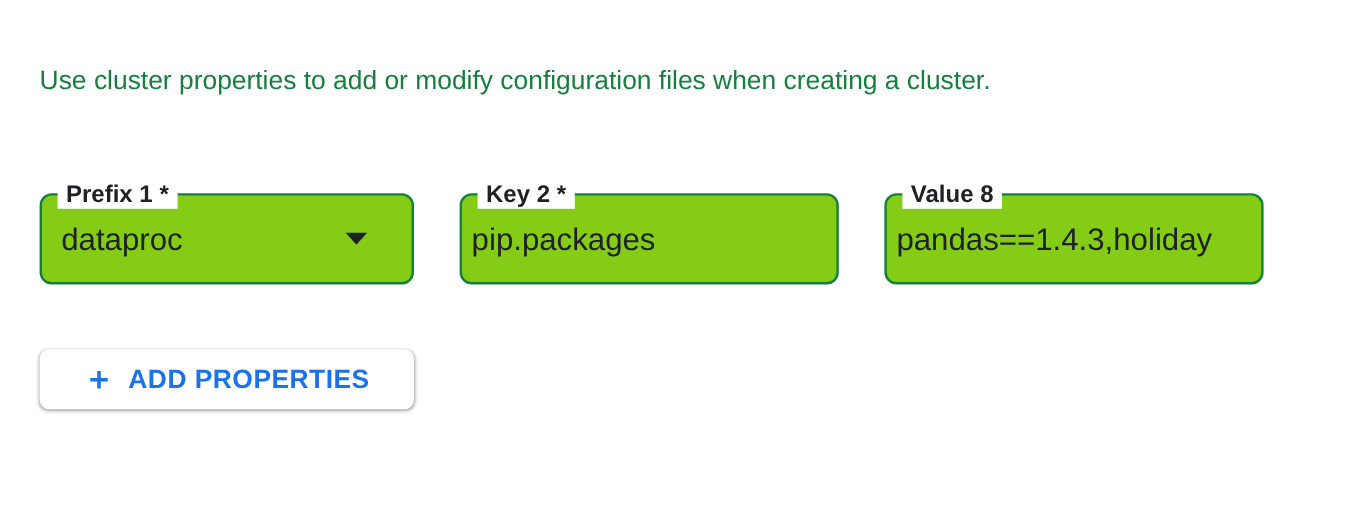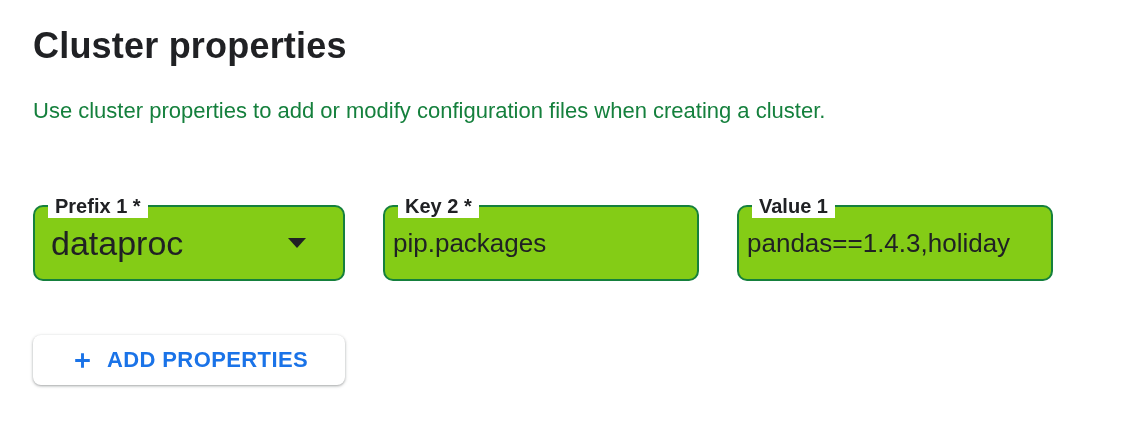--- a/index.html
+++ b/index.html
@@ -59,21 +59,21 @@
     font-weight: 700;
     color: #202124;
     white-space: nowrap;
   }
 
   .select-display {
     display: flex;
     align-items: center;
     height: 100%;
     padding: 0 16px;
-    font-size: 34px;
+    font-size: 26px;
     color: #202124;
   }
 
   .caret {
     position: absolute;
     right: 37px;
     top: 50%;
     margin-top: -5px;
     width: 0;
     height: 0;
@@ -120,39 +120,38 @@
     font-weight: 700;
     letter-spacing: 0.4px;
     white-space: nowrap;
   }
 </style>
 </head>
 <body>
 
 <div class="section">
 
-  <h1 class="page-title">Cluster properties</h1>
 
   <p class="section-desc">Use cluster properties to add or modify configuration files when creating a cluster.</p>
 
   <div class="fields-row">
 
     <div class="field field-prefix" role="combobox" aria-haspopup="listbox">
       <span class="float-label">Prefix 1 *</span>
       <span class="select-display">dataproc</span>
       <span class="caret"></span>
     </div>
 
     <div class="field field-key">
       <span class="float-label">Key 2 *</span>
       <input class="text-input" type="text" value="pip.packages" style="">
     </div>
 
     <div class="field field-value">
-      <span class="float-label">Value 1</span>
+      <span class="float-label">Value 8</span>
       <input class="text-input" type="text" value="pandas==1.4.3,holiday" style="">
     </div>
 
   </div>
 
   <button class="add-btn">
     <span class="plus-wrap">
       <svg viewBox="0 0 24 24" aria-hidden="true">
         <path d="M13.4 5h-2.8v5.6H5v2.8h5.6V19h2.8v-5.6H19v-2.8h-5.6z"></path>
       </svg>

